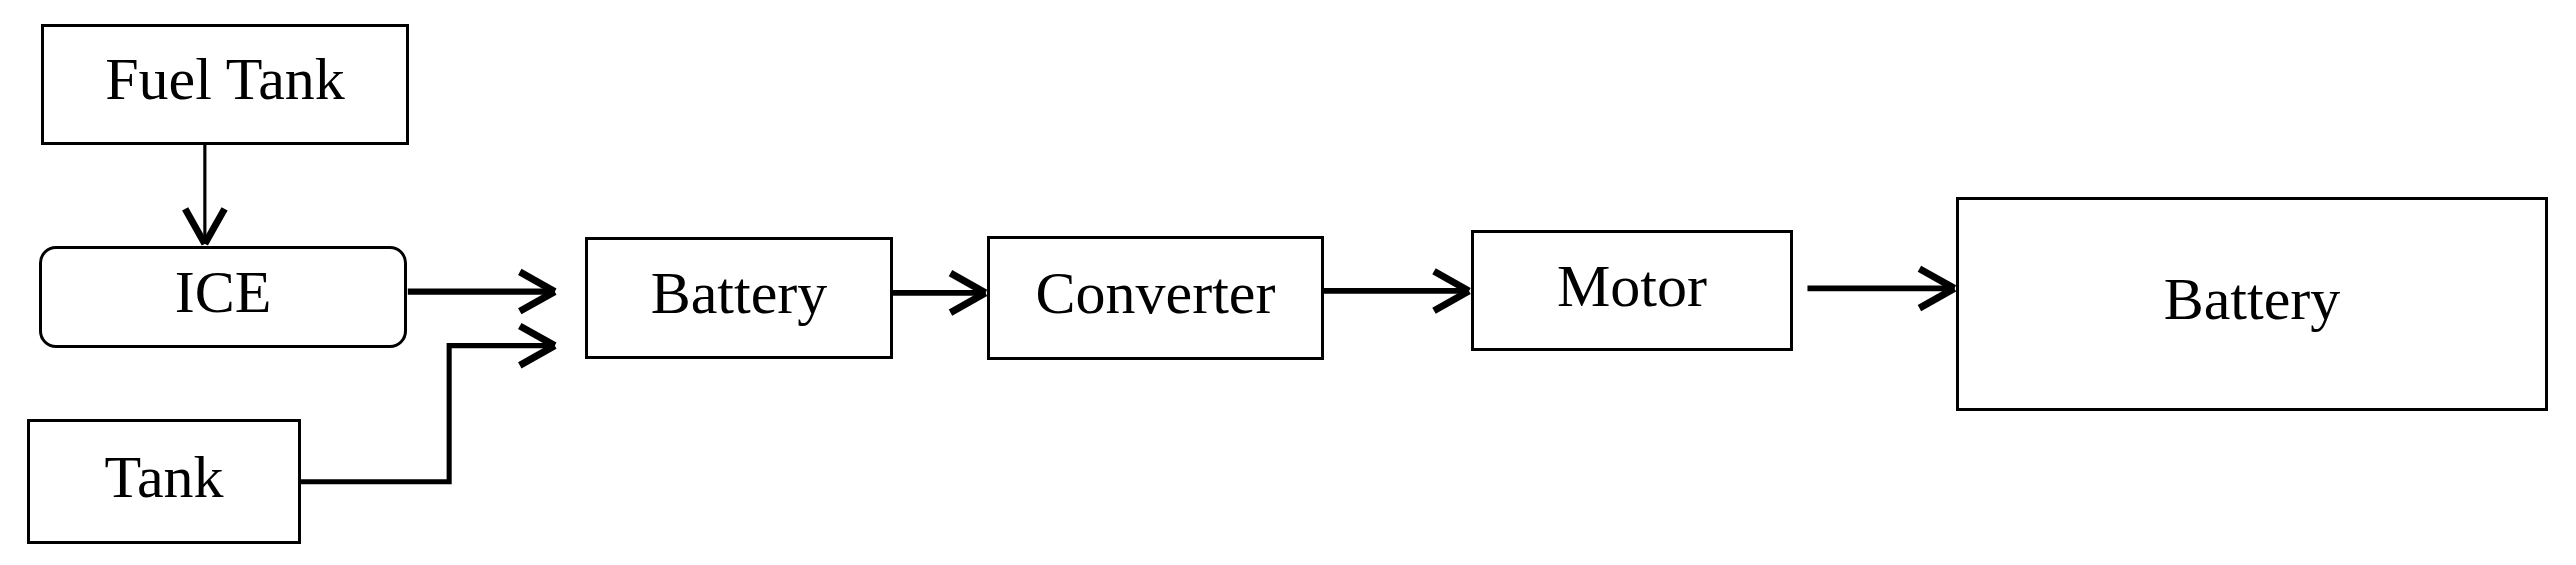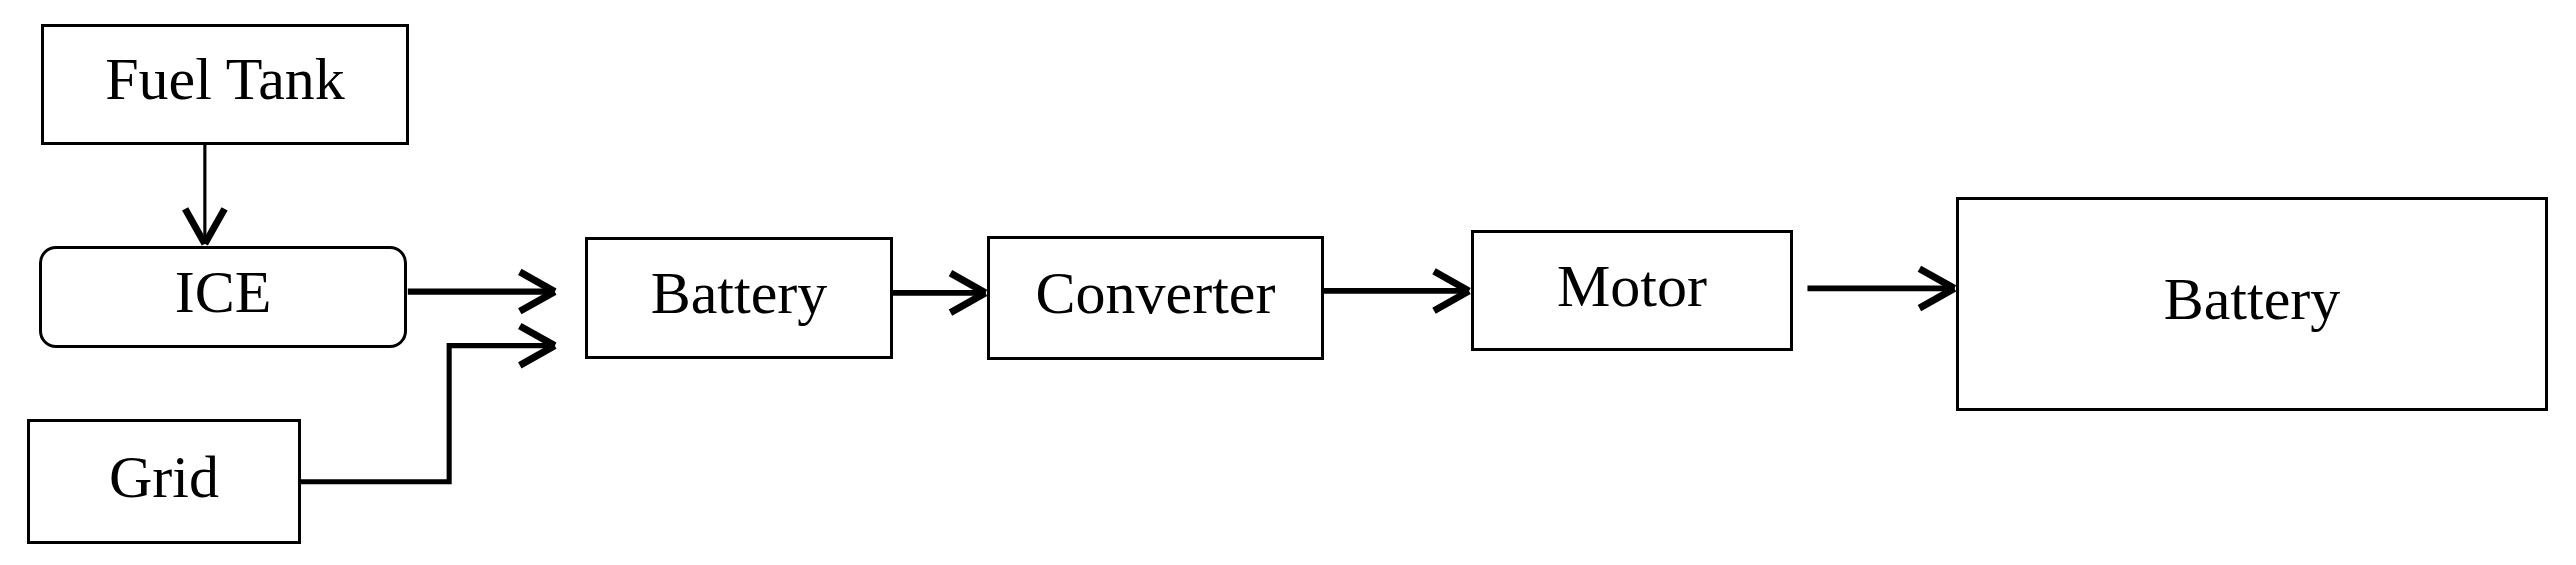--- a/index.html
+++ b/index.html
@@ -65,21 +65,21 @@
       <line x1="3017" y1="484" x2="3072" y2="453" stroke="#000000" stroke-width="11"></line>
     </svg>
 
 <div class="node" style="left: 41px; top: 23.5px; width: 368px; height: 121px;">
       <div>Fuel Tank</div>
     </div>
     <div class="node" style="left: 39px; top: 246px; width: 368px; height: 102px; border-radius: 17px;">
       <div>ICE</div>
     </div>
     <div class="node" style="left: 27px; top: 419px; width: 274px; height: 125px;">
-      <div>Grid</div>
+      <div>Tank</div>
     </div>
     <div class="node" style="left: 557px; top: 237px; width: 308px; height: 122px; margin-left: 28px;">
       <div>Battery</div>
     </div>
     <div class="node" style="left: 987px; top: 236px; width: 337px; height: 124px;">
       <div>Converter</div>
     </div>
     <div class="node" style="left: 1471px; top: 230px; width: 322px; height: 121px;">
       <div>Motor</div>
     </div>

